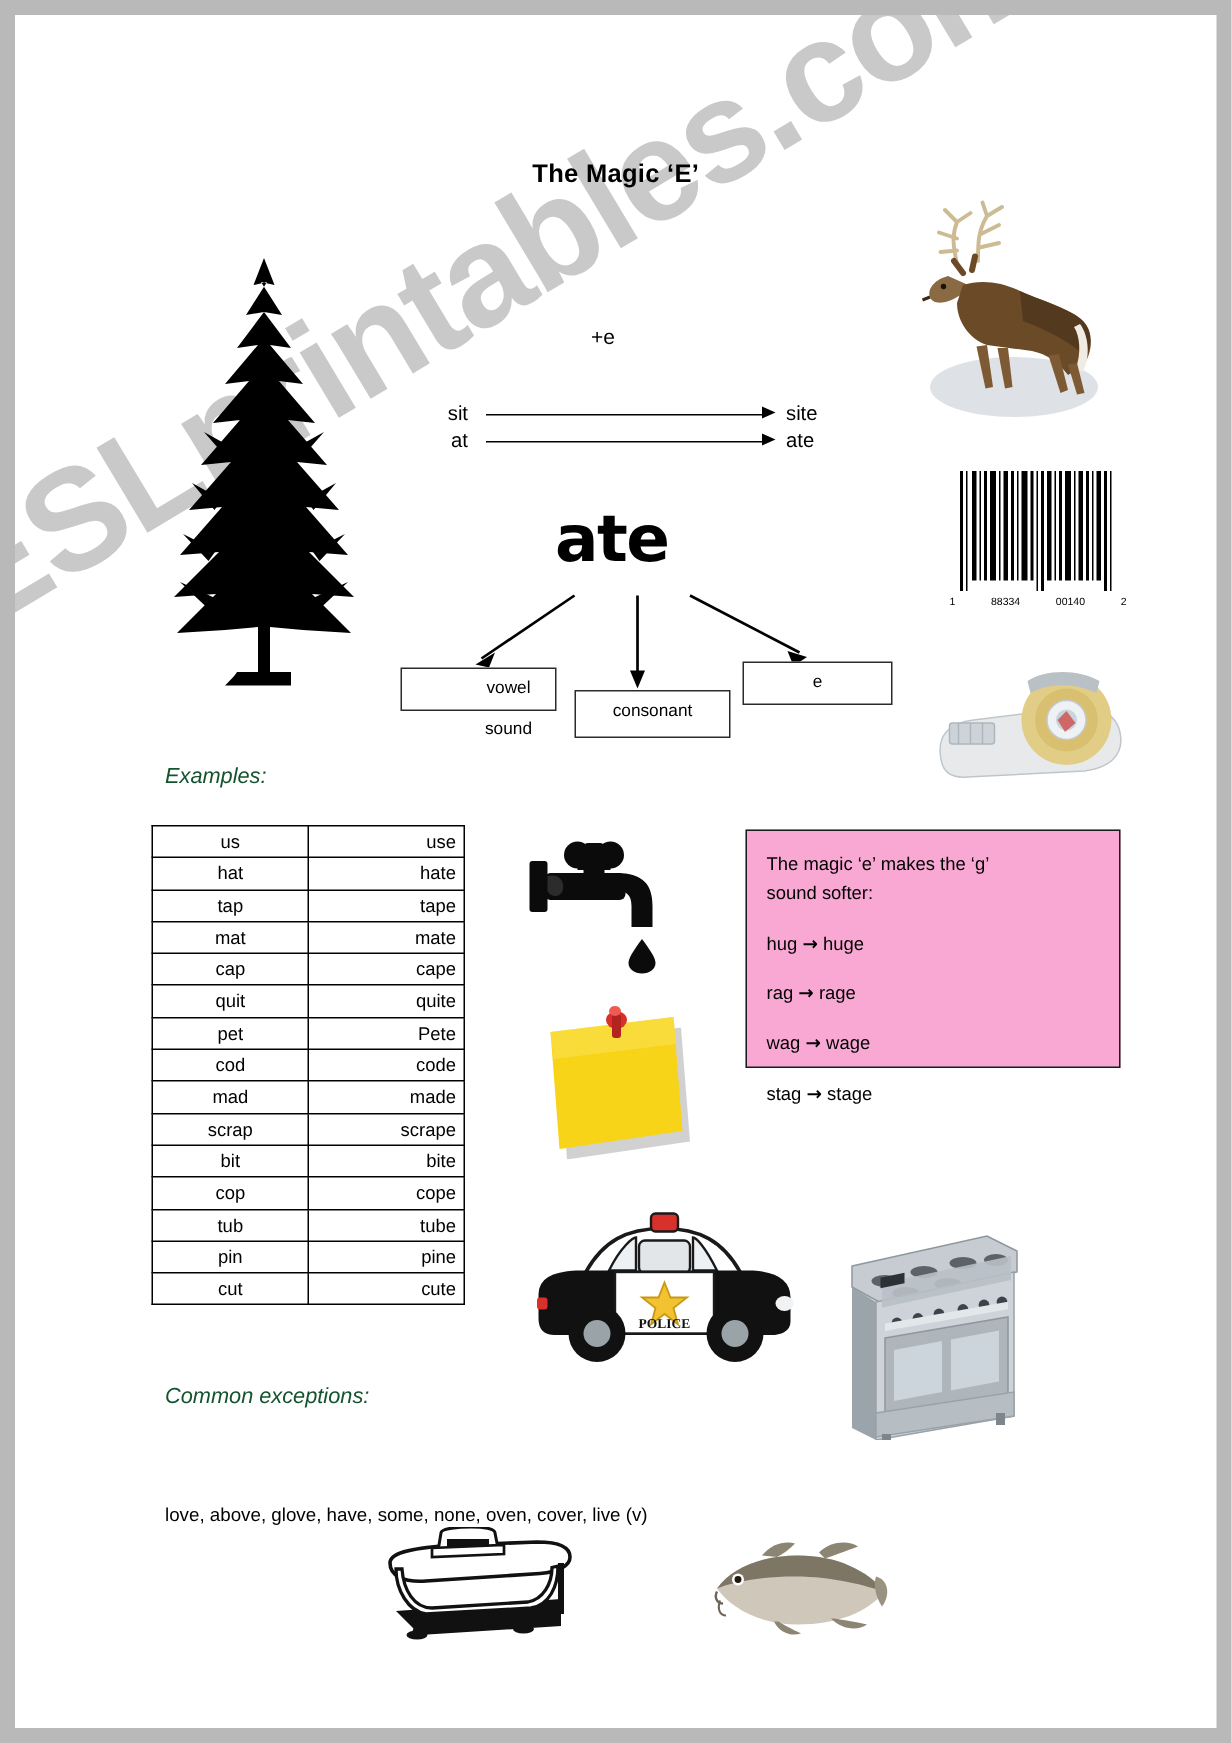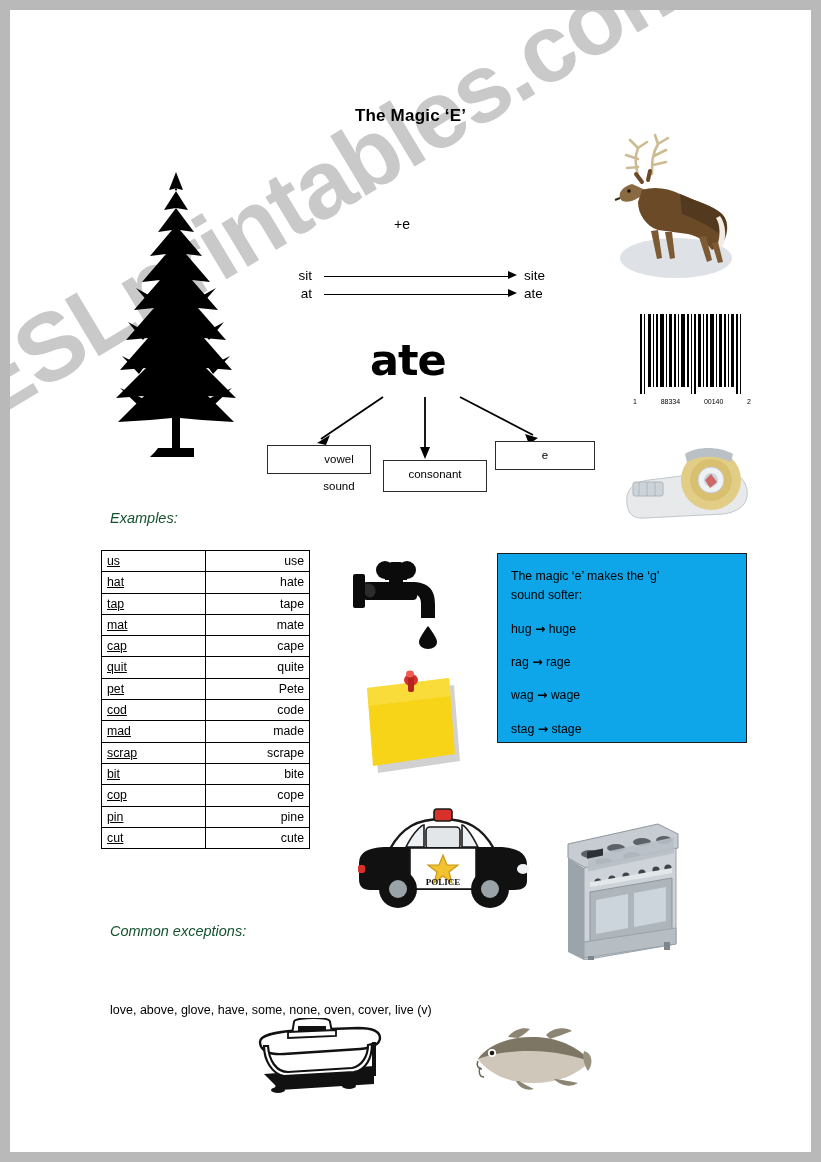--- a/index.html
+++ b/index.html
@@ -72,27 +72,27 @@
 
   
   #words-table{
     position:absolute;left:91px;top:540px;width:209px;
     border-collapse:collapse;background:#fff;
   }
   #words-table td{
     border:1px solid #000;height:20.3px;padding:0 5px;
     font-size:12.3px;color:#000;line-height:20.3px;
   }
-  #words-table td.c-left{width:100px;text-align:left;text-decoration:underline;}
+  #words-table td.c-left{width:100px;text-align:center;}
   #words-table td.c-right{width:99px;text-align:right;}
 
   
   #g-box{
-    position:absolute;left:487px;top:543px;width:250px;height:190px;
-    border:1.4px solid #1c1c1c;background:#0ea5e9;box-sizing:border-box;
+    position:absolute;left:487px;top:543px;width:250px;height:159px;
+    border:1.4px solid #1c1c1c;background:#f9a8d4;box-sizing:border-box;
   }
   #g-box .g-intro{position:absolute;left:13px;top:13px;font-size:12.3px;color:#000;line-height:19px;width:225px;}
   .g-pair{position:absolute;left:13px;font-size:12.3px;color:#000;}
   .g-arrow{font-family:"DejaVu Sans",sans-serif;font-weight:bold;}
 
   
   .pic{position:absolute;}
 
   
   #pic-tree{left:96px;top:160px;width:140px;height:290px;}
@@ -306,20 +306,24 @@
         </tr>
       <tr>
           <td class="c-left">bit</td>
           <td class="c-right">bite</td>
         </tr>
       <tr>
           <td class="c-left">cop</td>
           <td class="c-right">cope</td>
         </tr>
       <tr>
+          <td class="c-left">tub</td>
+          <td class="c-right">tube</td>
+        </tr>
+      <tr>
           <td class="c-left">pin</td>
           <td class="c-right">pine</td>
         </tr>
       <tr>
           <td class="c-left">cut</td>
           <td class="c-right">cute</td>
         </tr>
     </tbody>
   </table>
 

